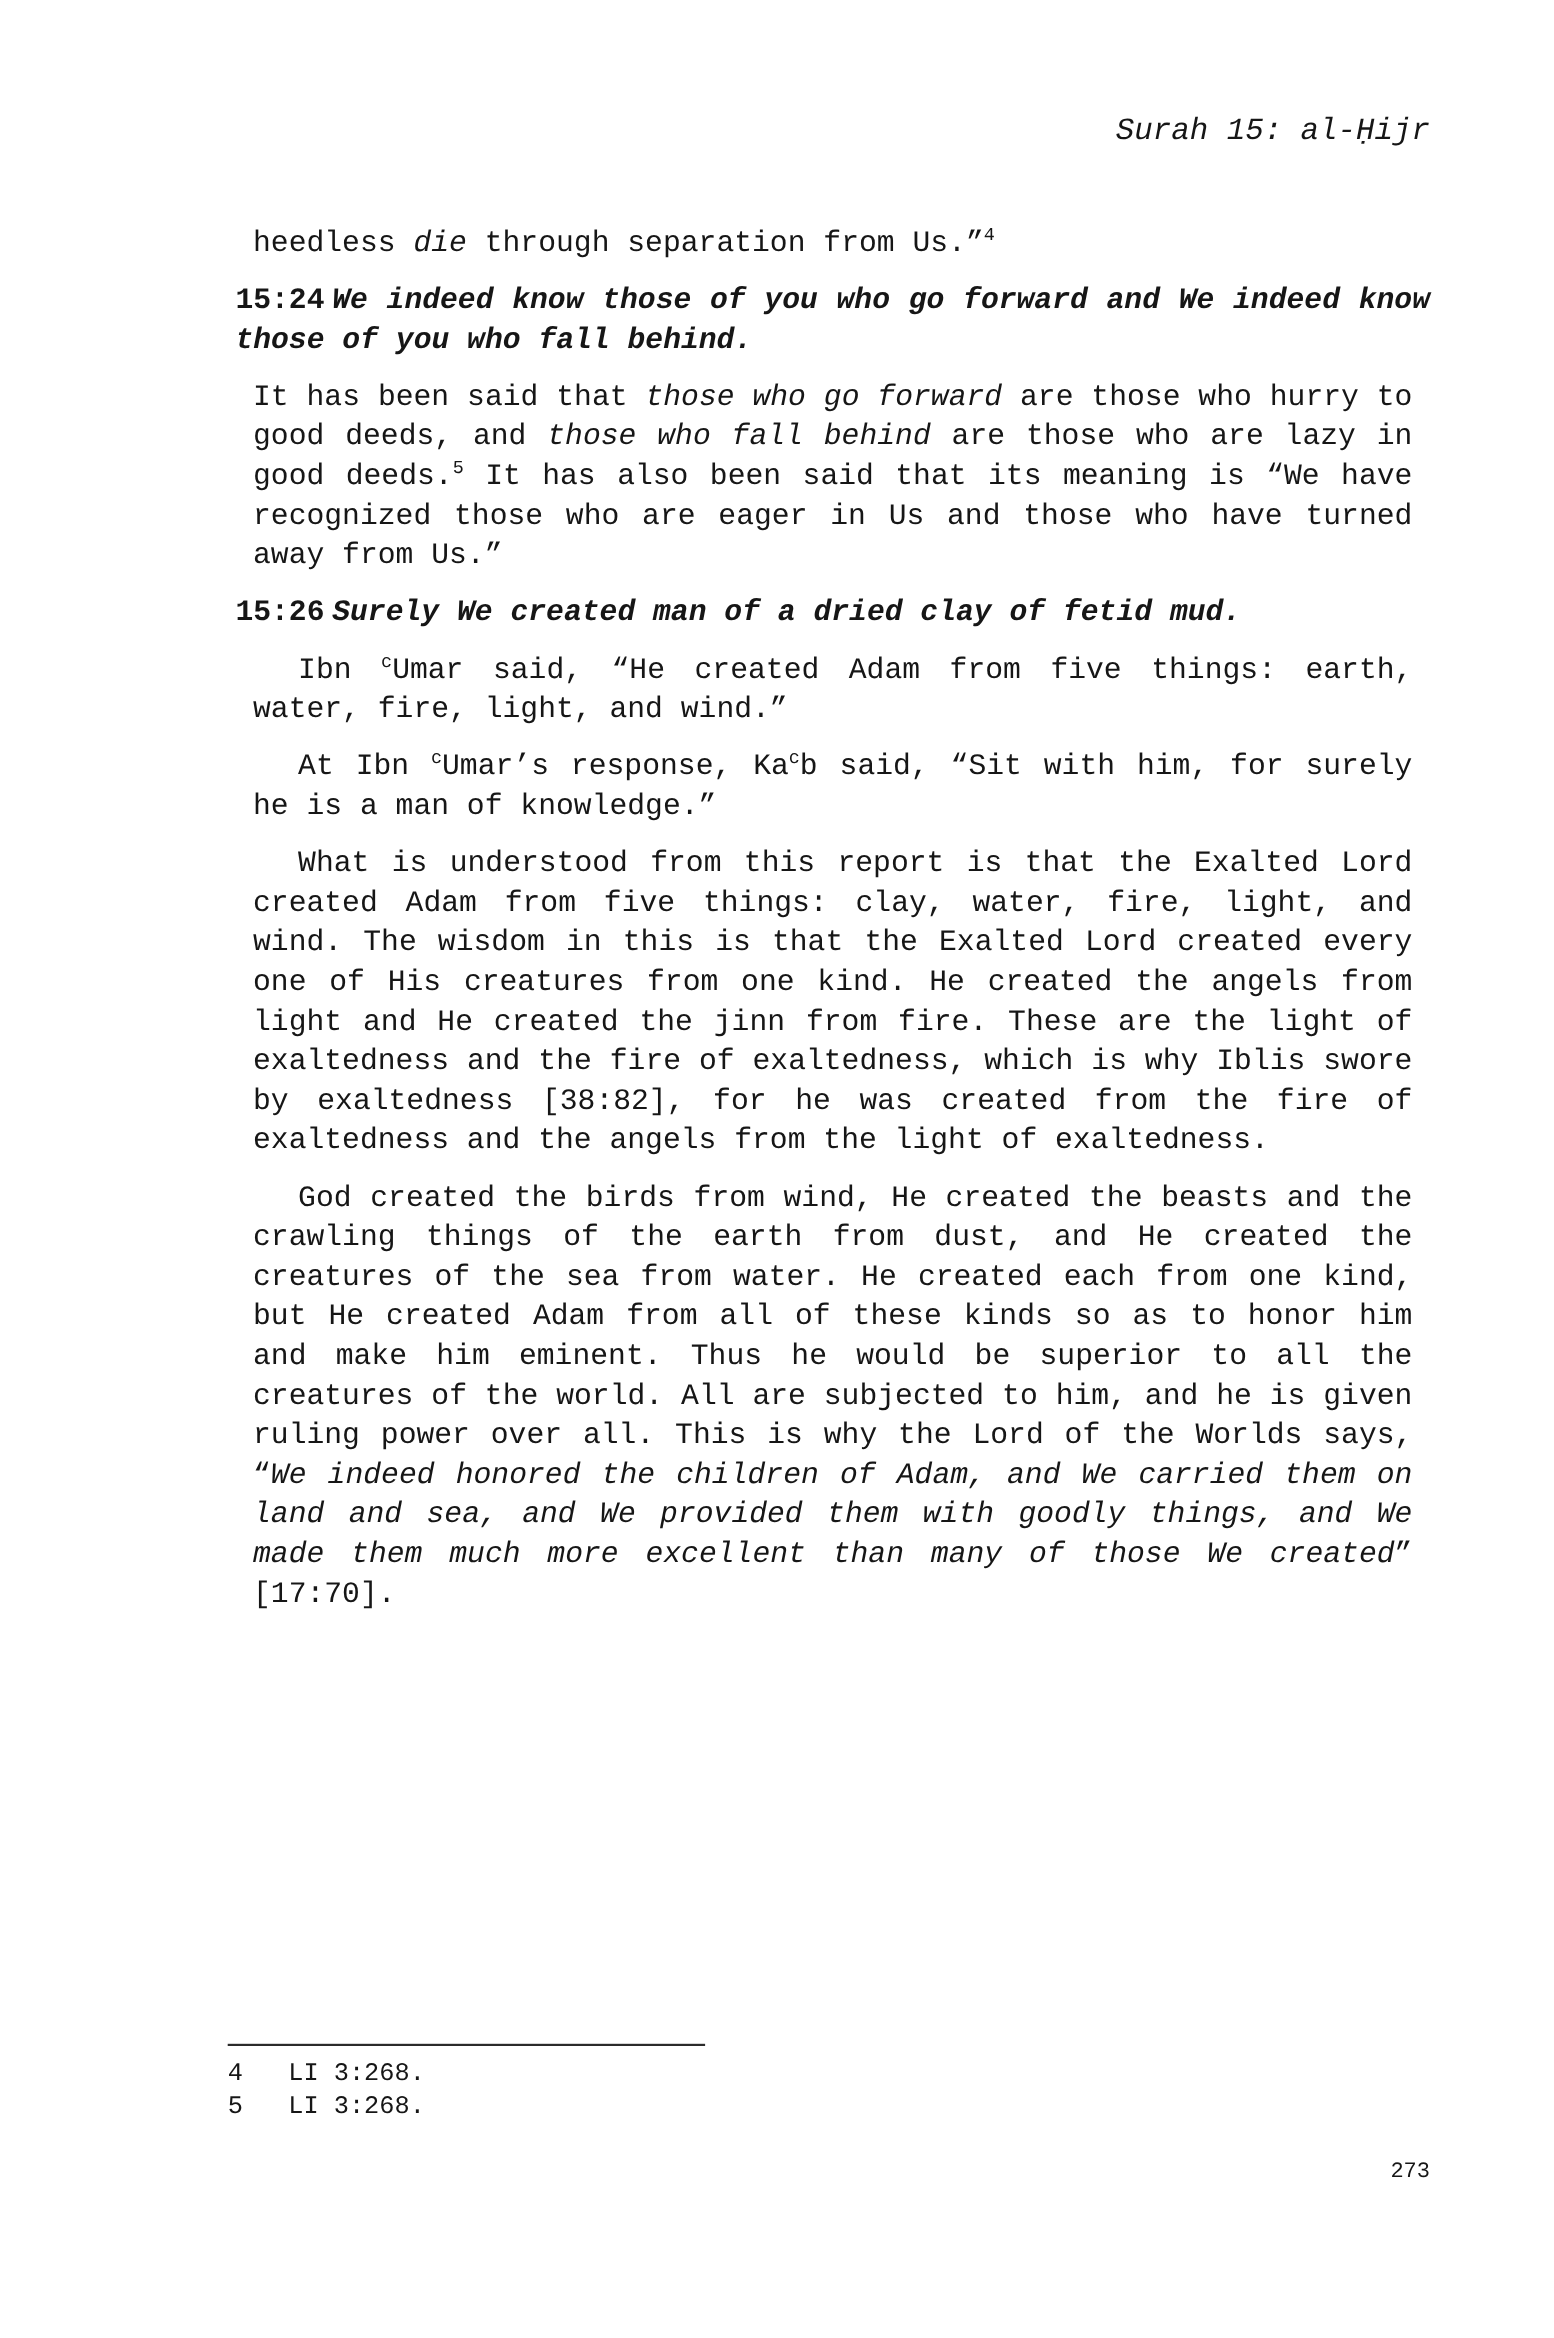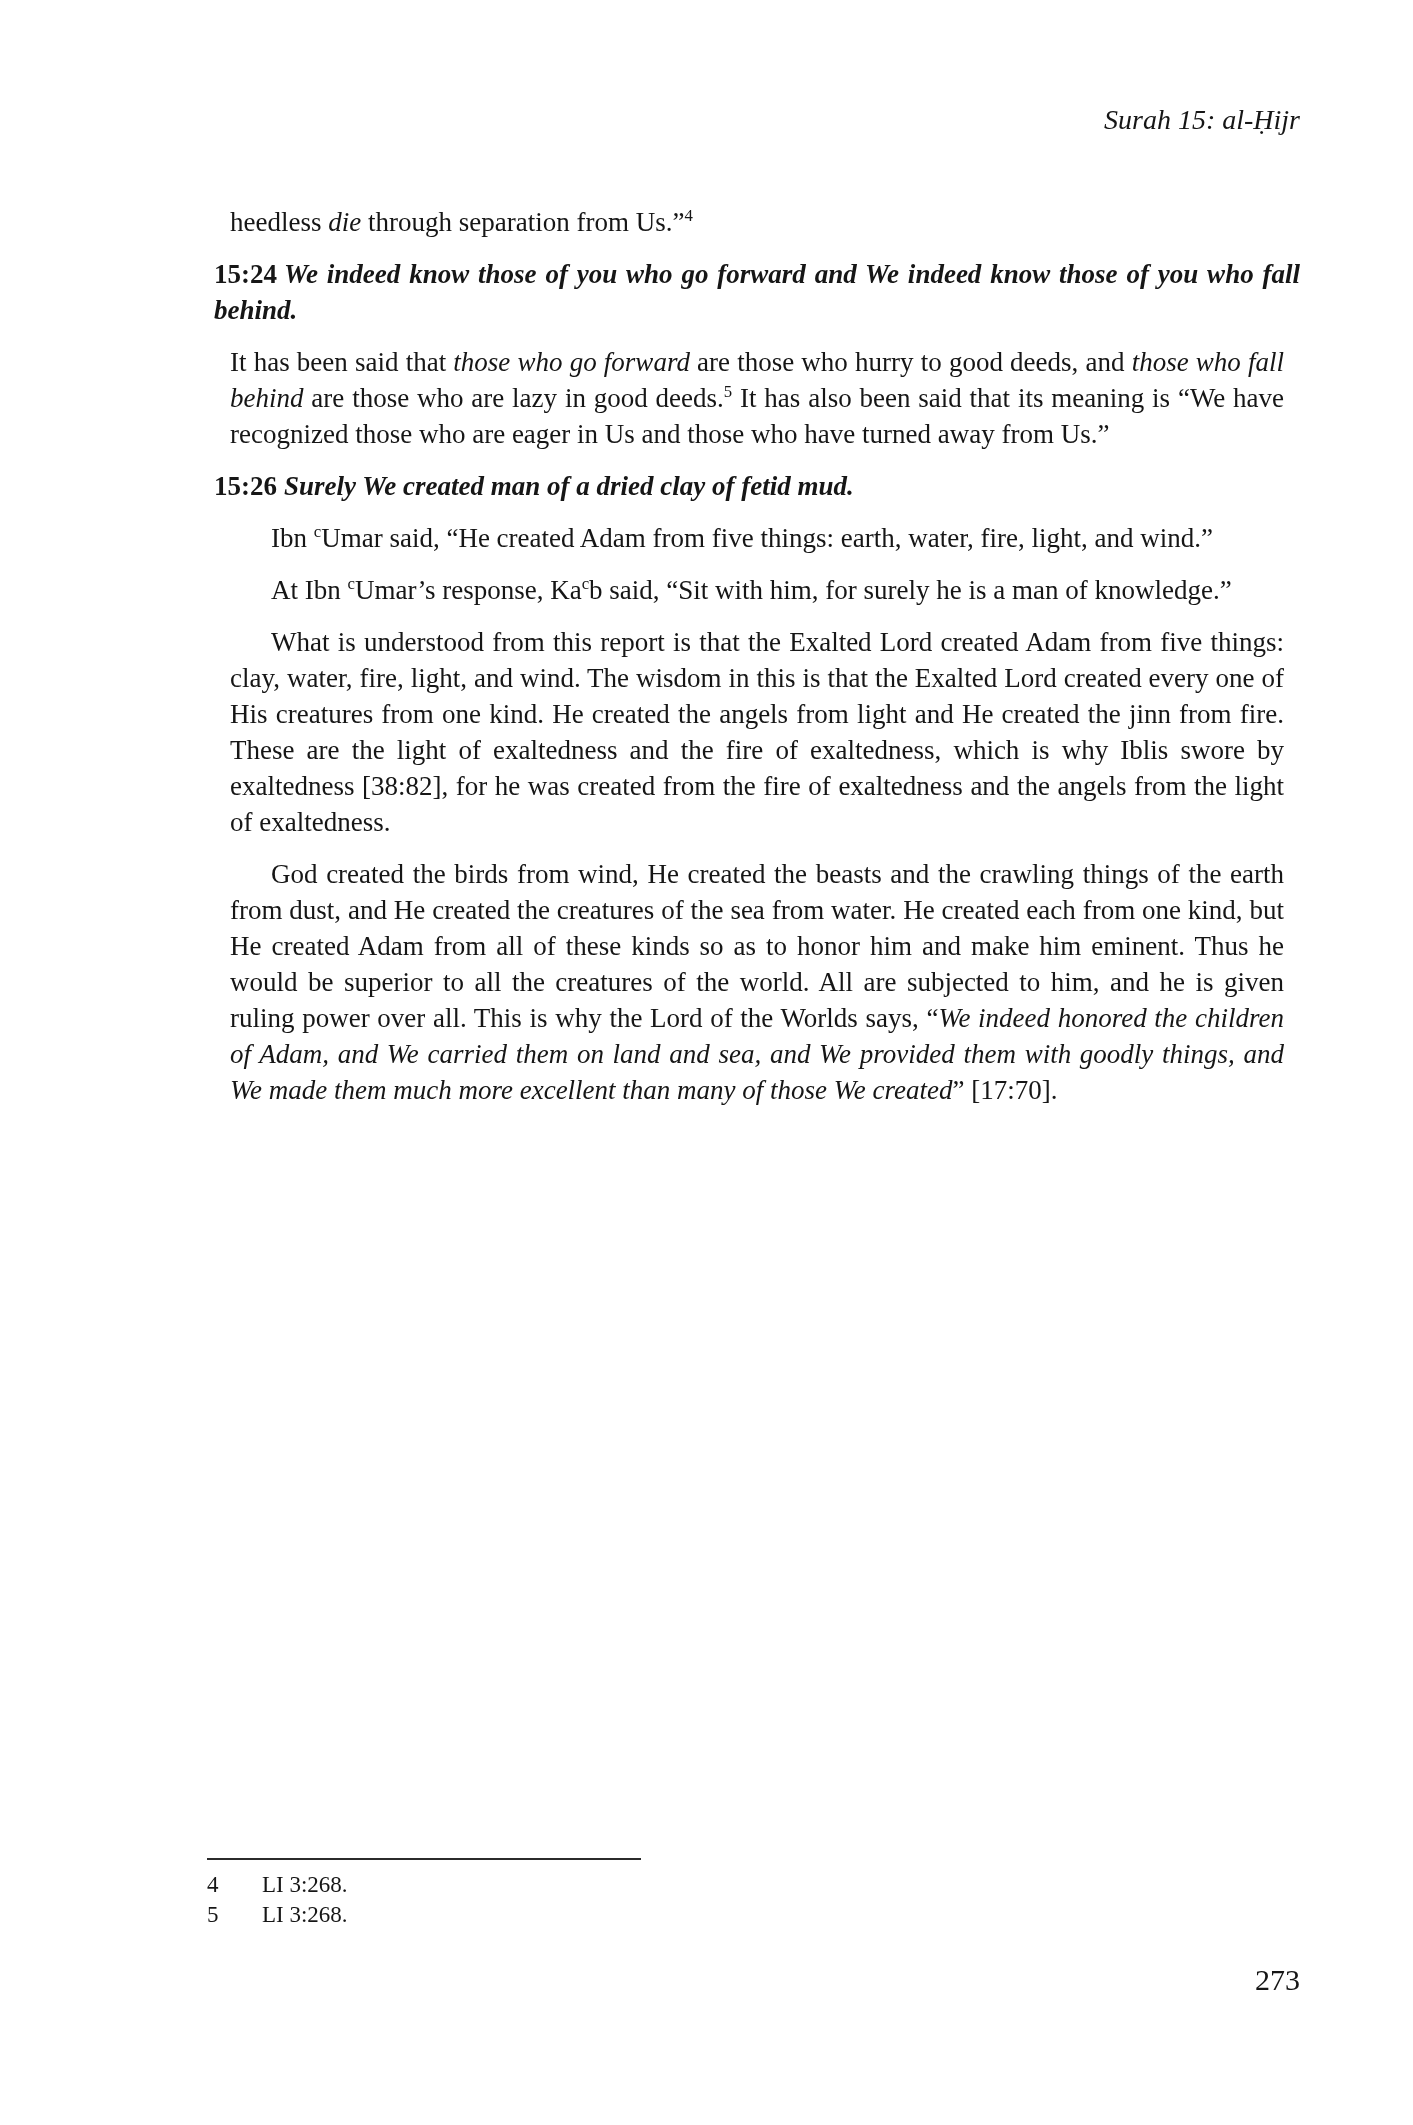--- a/index.html
+++ b/index.html
@@ -6,21 +6,21 @@
     margin: 0;
     padding: 0;
     background: #e8e8e8;
   }
   .page {
     position: relative;
     width: 1413px;
     height: 2125px;
     margin: 0 auto;
     background: #ffffff;
-    font-family: Liberation Serif, serif;
+    font-family: Liberation Mono, monospace;
     color: #161616;
     overflow: hidden;
   }
   .running-header {
     position: absolute;
     top: 104px;
     right: 113px;
     font-size: 28px;
     font-style: italic;
     white-space: nowrap;
@@ -63,21 +63,21 @@
     border-top: 2px solid #2b2b2b;
     margin-bottom: 10px;
   }
   .footnote-row { display: flex; }
   .footnote-marker { width: 55px; flex: 0 0 55px; }
   .footnote-text { flex: 1; }
   .page-number {
     position: absolute;
     top: 1963px;
     right: 113px;
-    font-size: 30px;
+    font-size: 20px;
   }
 </style>
 </head>
 <body>
 
 <div class="page">
 
   <div class="running-header">Surah 15: al-Ḥijr</div>
 
   <div class="body-text">

